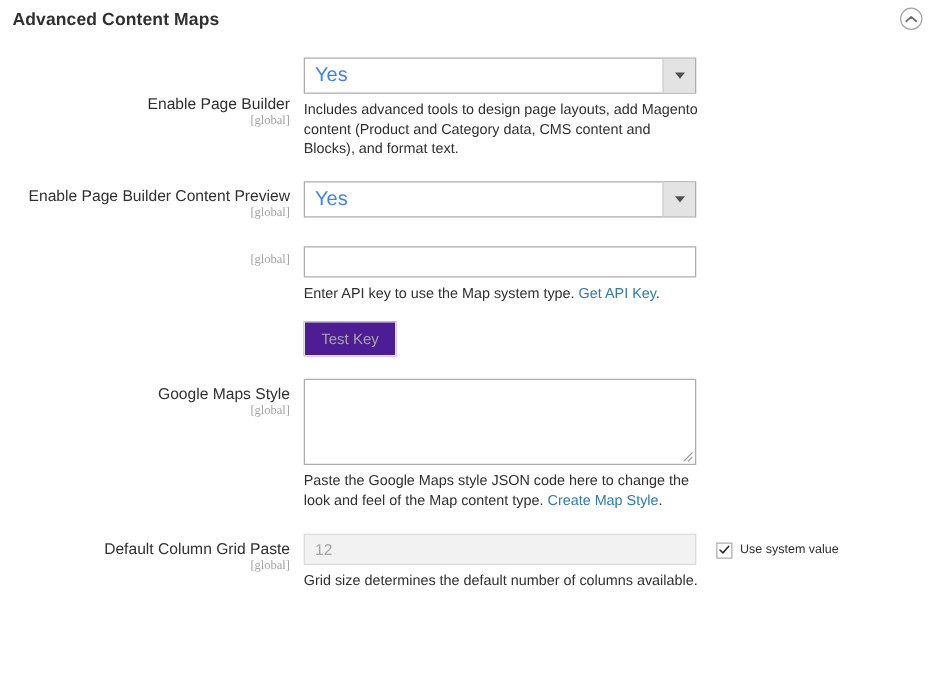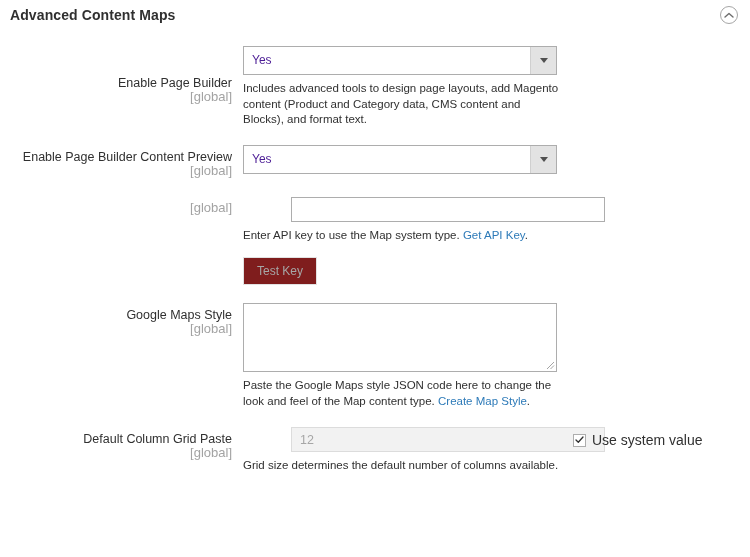--- a/index.html
+++ b/index.html
@@ -67,25 +67,26 @@
     padding-right: 11px;
     padding-top: 5px;
   }
   .field-label {
     font-size: 12.5px;
     color: #303030;
     line-height: 15px;
     display: block;
   }
   .field-scope {
-    font-size: 13px;
+    font-size: 10px;
     color: #a3a3a3;
     line-height: 12px;
     display: block;
     margin-top: 0px;
+    font-family: Liberation Serif, serif;
   }
   .field-control-col {
     flex: 0 0 auto;
     width: 315px;
     padding-top: 0;
   }
   .field-extra-col {
     flex: 1;
     padding-left: 15px;
     padding-top: 6px;
@@ -95,22 +96,22 @@
   .select-wrap {
     position: relative;
     width: 314px;
     height: 29px;
     border: 1px solid #adadad;
     background: #ffffff;
     display: flex;
     align-items: center;
   }
   .select-value {
-    font-size: 12px;
-    color: #4c1d95;
+    font-size: 16px;
+    color: #3b82f6;
     padding-left: 8px;
     line-height: 27px;
     flex: 1;
   }
   .select-arrow-btn {
     width: 26px;
     height: 27px;
     background: #e3e3e3;
     border-left: 1px solid #d0d0d0;
     display: flex;
@@ -127,21 +128,20 @@
   .text-input {
     width: 314px;
     height: 25px;
     border: 1px solid #adadad;
     background: #ffffff;
     font-family: "Liberation Sans", sans-serif;
     font-size: 12.5px;
     color: #303030;
     padding: 0 8px;
     outline: none;
-    margin-left: 48px;
   }
   .text-input.disabled {
     background: #f2f2f2;
     border-color: #dcdcdc;
     color: #a6a6a6;
   }
 
   .textarea-wrap {
     position: relative;
     width: 314px;
@@ -164,21 +164,21 @@
     position: absolute;
     right: 2px;
     bottom: 2px;
     width: 9px;
     height: 9px;
     pointer-events: none;
   }
 
   .btn-secondary {
     display: inline-block;
-    background: #7f1d1d;
+    background: #4c1d95;
     border: 1px solid #e2e2e2;
     color: #a6a6a6;
     font-size: 12px;
     font-family: "Liberation Sans", sans-serif;
     padding: 6px 13px;
     line-height: 14px;
     cursor: default;
   }
 
   
@@ -207,21 +207,21 @@
     height: 13px;
     border: 1px solid #adadad;
     background: #ffffff;
     display: flex;
     align-items: center;
     justify-content: center;
     flex: 0 0 13px;
   }
   .cbox svg { display: block; }
   .usevalue-label {
-    font-size: 14px;
+    font-size: 10px;
     color: #303030;
     line-height: 14px;
   }
 
   
   .rowgap-1 { margin-top: 0px; align-items: center; }
   .rowgap-2 { margin-top: 17px; }
   .rowgap-3 { margin-top: 20px; }
   .rowgap-4 { margin-top: 18px; }
   .rowgap-5 { margin-top: 18px; }

